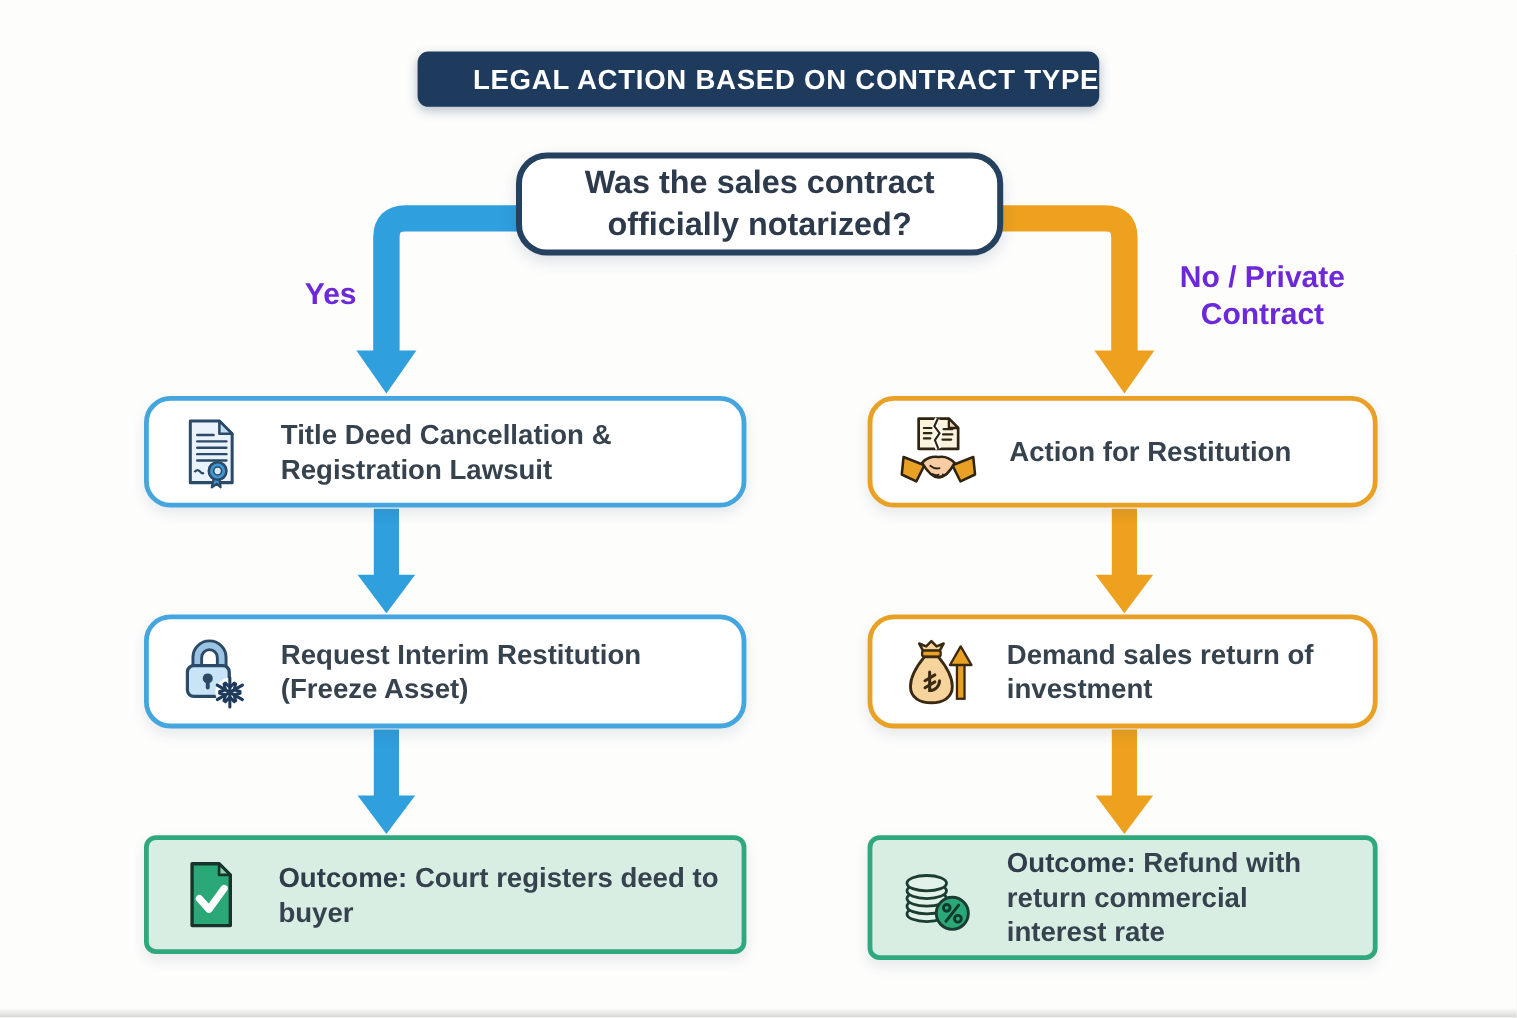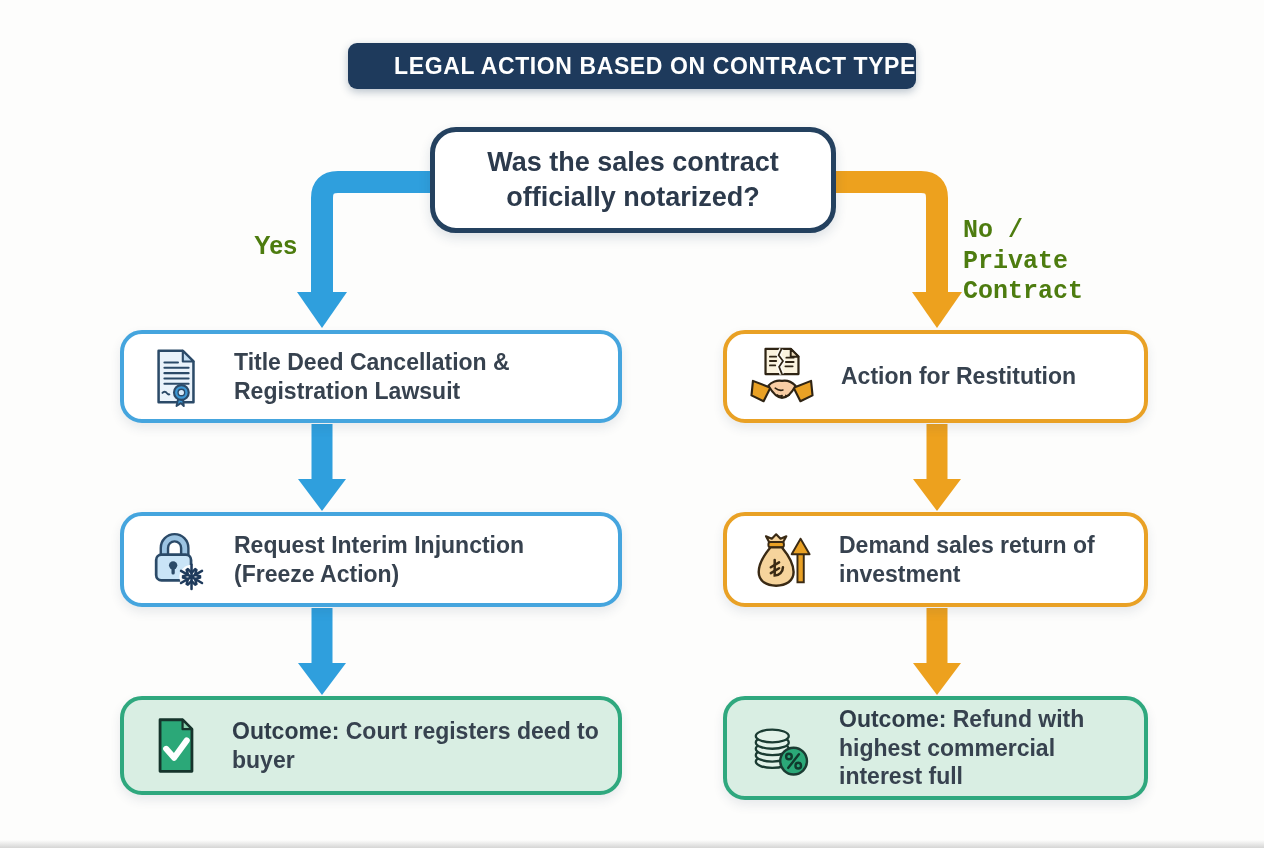--- a/index.html
+++ b/index.html
@@ -31,42 +31,42 @@
   .title-banner{
     position:absolute;left:348px;top:43px;width:568px;height:46px;z-index:3;
     background:var(--banner-bg);border-radius:9px;
     display:flex;align-items:center;justify-content:flex-end;
     box-shadow:0 3px 9px rgba(30,58,92,0.30);
   }
   .title-banner span{
     color:var(--banner-text);font-size:23px;font-weight:700;letter-spacing:.6px;
   }
   .decision-box{
-    position:absolute;left:430px;top:127px;width:406px;height:106px;z-index:3;
+    position:absolute;left:430px;top:127px;width:406px;height:86px;z-index:3;
     background:#fff;border:5px solid var(--decision-border);border-radius:26px;
     display:flex;align-items:center;justify-content:flex-start;text-align:center;
     box-shadow:0 5px 12px rgba(30,58,92,0.14);
   }
   .decision-box span{
     font-size:27px;font-weight:700;color:#2C3A4C;line-height:1.28;padding:0 28px;
   }
   .branch-label{
-    position:absolute;z-index:3;font-weight:700;color:#4d7c0f;font-size:25px;line-height:1.22;
+    position:absolute;z-index:3;font-weight:700;color:#6d28d9;font-size:25px;line-height:1.22;text-align:center;
   }
   .branch-label.yes{left:254px;top:230px;}
-  .branch-label.no{left:963px;top:216px;width:178px;font-family:Liberation Mono, monospace;}
+  .branch-label.no{left:963px;top:216px;width:178px;}
 
   .step-box{
     position:absolute;z-index:2;background:#fff;border-radius:22px;
     display:flex;align-items:center;gap:26px;padding:0 16px 0 22px;
     box-shadow:0 5px 11px rgba(35,60,90,0.10);
   }
   .step-box.yes{border:4px solid var(--yes-box-border);left:120px;width:502px;}
   .step-box.no{border:4px solid var(--no-box-border);left:723px;width:425px;}
-  .step-box.outcome{background:var(--outcome-bg);border-color:var(--outcome-border);}
+  .step-box.outcome{background:var(--outcome-bg);border-color:var(--outcome-border);border-radius:10px;}
   .row1{top:330px;height:93px;}
   .row2{top:512px;height:95px;}
   .row3{top:696px;height:99px;}
   .no.row3{height:104px;}
 
   .step-text{
     font-size:23px;color:var(--body-text);font-weight:600;line-height:1.26;
   }
   .step-text .prefix{font-weight:800;color:#303C49;}
   .icon{flex:0 0 auto;display:flex;align-items:center;justify-content:center;}
@@ -158,21 +158,21 @@
           <g id="flake-arm">
             <line y1="-12.5" y2="12.5"></line>
             <path d="M-3.8 -8 L0 -4.2 L3.8 -8"></path>
             <path d="M-3.8 8 L0 4.2 L3.8 8"></path>
           </g>
           <use href="#flake-arm" transform="rotate(60)"></use>
           <use href="#flake-arm" transform="rotate(120)"></use>
         </g>
       </svg>
     </span>
-    <span class="step-text"><b class="prefix"></b><span class="rest">Request Interim Injunction (Freeze Action)</span></span>
+    <span class="step-text"><b class="prefix"></b><span class="rest">Request Interim Restitution (Freeze Asset)</span></span>
   </div>
 
   <div class="step-box yes outcome row3">
     <span class="icon">
       <svg width="60" height="62" viewBox="0 0 64 64">
         <path d="M15 4 H39 L49 14 V59 H15 Z" fill="#2BA878" stroke="#16342C" stroke-width="3" stroke-linejoin="round"></path>
         <path d="M39 4 L49 14 H39 Z" fill="#8AD0AC" stroke="#16342C" stroke-width="2.4" stroke-linejoin="round"></path>
         <path d="M21.5 35 L30 44.5 L43.5 26" fill="none" stroke="#FFFFFF" stroke-width="6.4" stroke-linecap="round" stroke-linejoin="round"></path>
       </svg>
     </span>
@@ -237,17 +237,17 @@
           <ellipse cx="23" cy="19.6" rx="17" ry="6.6"></ellipse>
         </g>
         <circle cx="45" cy="45.5" r="13.8" fill="#2BA878" stroke="#1B3C33" stroke-width="2.5"></circle>
         <g fill="none" stroke="#103A2E" stroke-width="2.5" stroke-linecap="round">
           <circle cx="40.2" cy="40.8" r="2.9"></circle>
           <circle cx="49.8" cy="50.2" r="2.9"></circle>
           <line x1="50.5" y1="38.5" x2="39.5" y2="52.5"></line>
         </g>
       </svg>
     </span>
-    <span class="step-text"><b class="prefix">Outcome:</b><span class="rest"> Refund with highest commercial interest full</span></span>
+    <span class="step-text"><b class="prefix">Outcome:</b><span class="rest"> Refund with return commercial interest rate</span></span>
   </div>
 
   <div class="bottom-fade"></div>
 </div>
 
 </body></html>

